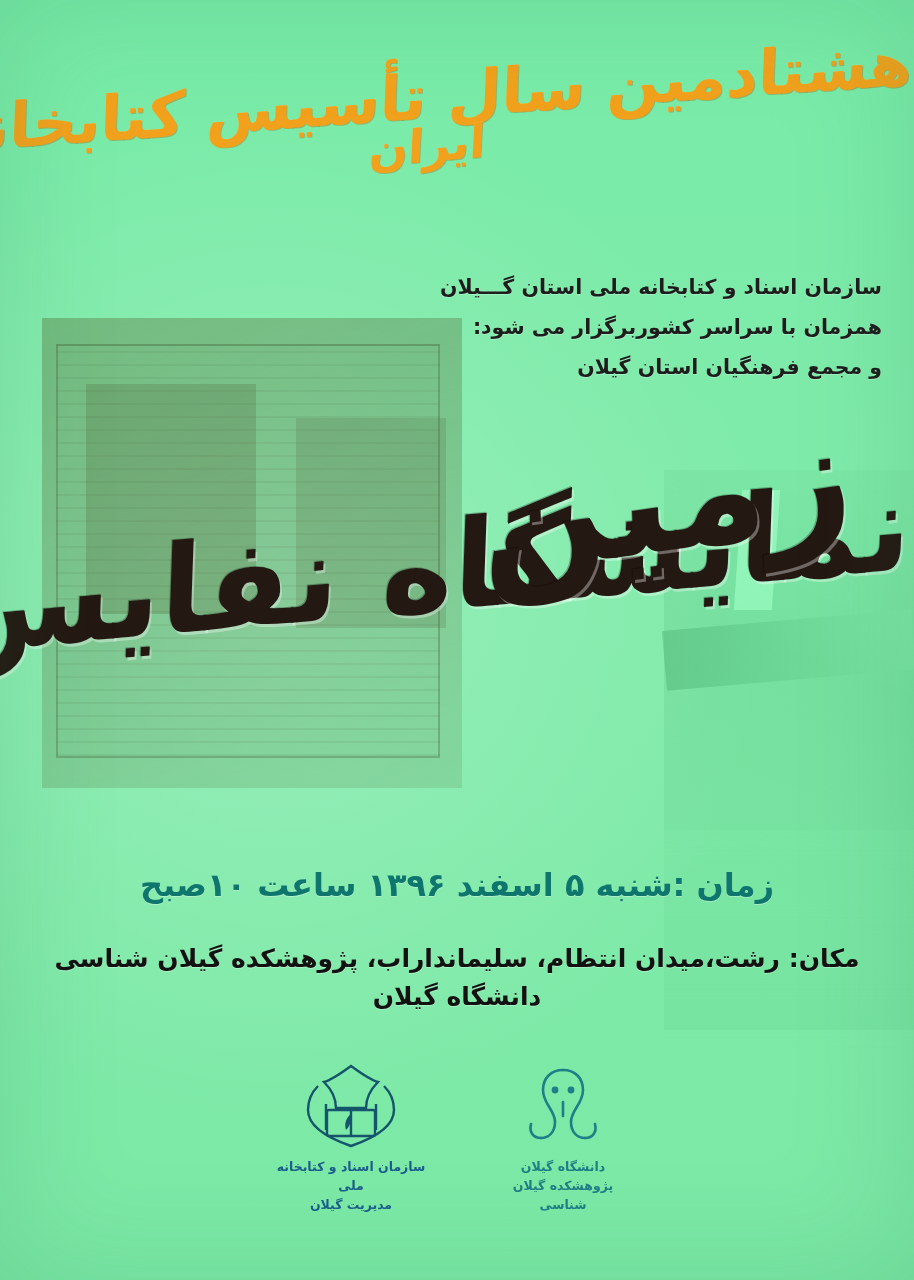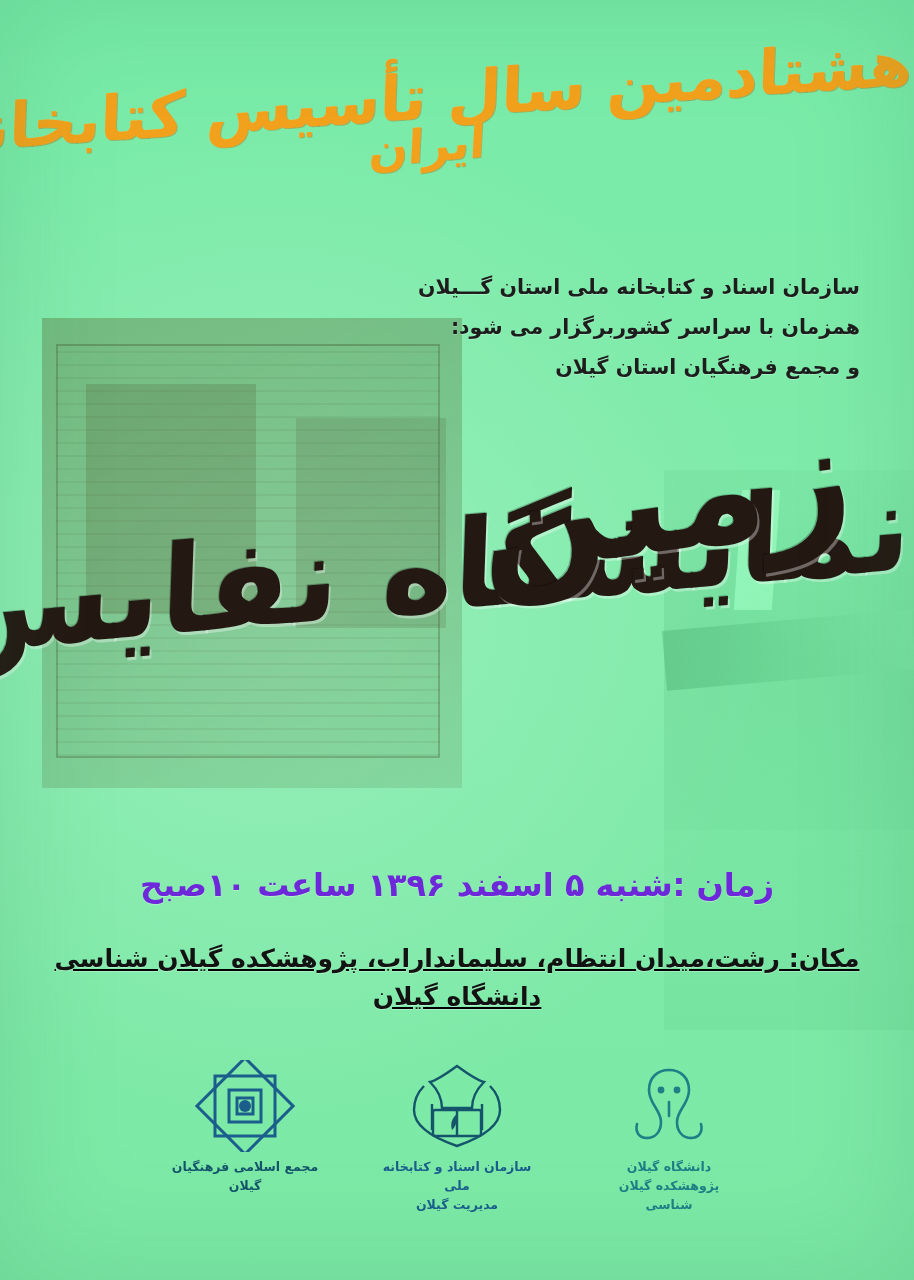--- a/index.html
+++ b/index.html
@@ -131,21 +131,21 @@
   }
   .headline .line.l2 {
     margin-top: -6px;
     font-size: 46px;
     transform: rotate(-5deg) skewX(-8deg) translateX(-30px);
   }
 
   
   .orgblock {
     position: absolute;
-    right: 54px;
+    right: 32px;
     top: 268px;
     width: 560px;
     text-align: right;
     direction: rtl;
   }
   .orgblock .oline {
     color: #1d1d1d;
     font-weight: 700;
     font-size: 20.5px;
     line-height: 1.95;
@@ -191,33 +191,32 @@
 
   
   .datebar {
     position: absolute;
     left: 0; right: 0;
     top: 866px;
     text-align: center;
     direction: rtl;
   }
   .datebar .dtext {
-    color: #6d28d9;
+    color: #0f766e;
     font-size: 32px;
     font-weight: 700;
     letter-spacing: 0.5px;
     text-shadow: 0 1px 0 rgba(255,255,255,0.3);
   }
   .placebar {
     position: absolute;
     left: 46px; right: 46px;
     top: 940px;
     text-align: center;
     direction: rtl;
-    text-decoration: underline;
   }
   .placebar .ptext {
     color: #121212;
     font-size: 25px;
     font-weight: 700;
     line-height: 1.5;
     text-shadow: 0 1px 0 rgba(255,255,255,0.3);
   }
 
   
@@ -321,31 +320,17 @@
             <rect x="31" y="50" width="48" height="26" rx="2"></rect>
             <path d="M55 50 L55 76"></path>
           </g>
           <path d="M55 54 C50 58 48 64 50 70 C54 66 56 60 55 54 Z" fill="#15556b"></path>
         </svg>
       </div>
       <div class="cap" style="white-space:pre-line">سازمان اسناد و کتابخانه ملی
 مدیریت گیلان</div>
     </div>
 
-    <div class="logo navy">
-      <div class="mark">
-        <svg width="112" height="92" viewBox="0 0 112 92" aria-hidden="true">
-          <g fill="none" stroke="#1b5e8c" stroke-width="3">
-            <rect x="22" y="12" width="68" height="68" transform="rotate(45 56 46)"></rect>
-            <rect x="26" y="16" width="60" height="60"></rect>
-            <path d="M40 30 L72 30 L72 62 L40 62 Z"></path>
-            <path d="M48 38 L64 38 L64 54 L48 54 Z"></path>
-          </g>
-          <circle cx="56" cy="46" r="6" fill="#1b5e8c"></circle>
-        </svg>
-      </div>
-      <div class="cap">مجمع اسلامی فرهنگیان گیلان</div>
-    </div>
 
   </div>
 
   <div class="bg-vignette"></div>
 </div>
 
 </body></html>

